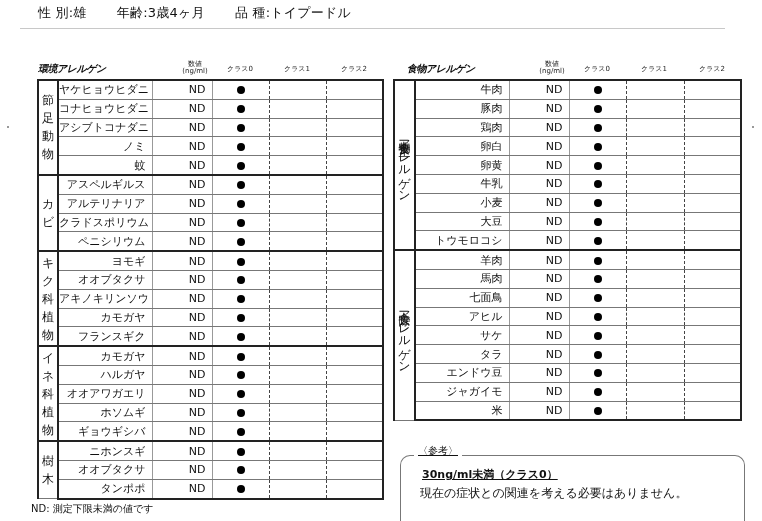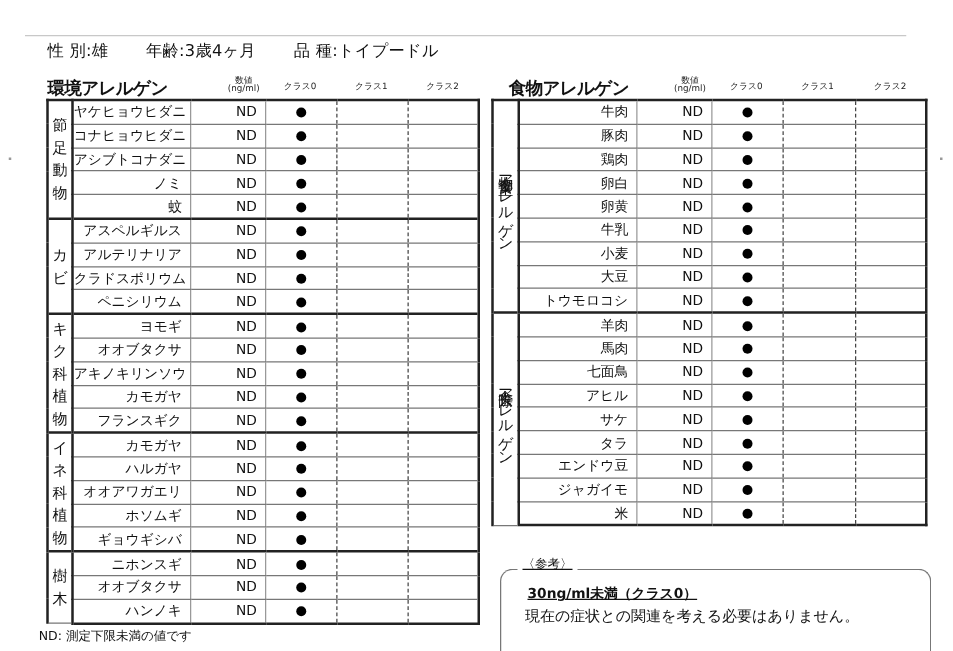--- a/index.html
+++ b/index.html
@@ -1,23 +1,23 @@
 <!DOCTYPE html>
 <html><head>
 <meta charset="utf-8">
 <style>
   html, body { margin:0; padding:0; background:#ffffff; }
   body { width:762px; height:521px; position:relative; overflow:hidden;
          font-family:"DejaVu Sans","Liberation Sans",sans-serif; color:#111; }
-  .header { position:absolute; left:38px; top:4px; font-size:13px; white-space:nowrap; letter-spacing:0.2px;margin-top:28px; }
+  .header { position:absolute; left:38px; top:4px; font-size:13px; white-space:nowrap; letter-spacing:0.2px; }
   .header span { margin-right:26px; }
   .header-rule { position:absolute; left:20px; top:28px; width:705px; height:1px; background:#c8c8c8; }
   .dot-mark { position:absolute; width:2px; height:2px; background:#999; }
 
-  .section-title { position:absolute; font-weight:bold; font-size:14px; letter-spacing:-0.5px; }
+  .section-title { position:absolute; font-weight:bold; font-size:10px; letter-spacing:-0.5px;font-style:italic; }
   .col-head { position:absolute; font-size:7px; text-align:center; color:#222; line-height:7px; }
 
   table.grid { position:absolute; border-collapse:collapse; table-layout:fixed; font-size:11px; }
   table.grid td { height:17.8px; padding:0; border-top:1px solid #777; border-bottom:1px solid #777; }
   table.grid tr.grp-start td { border-top:2px solid #222; }
   table.grid td.cat { border-left:2px solid #222; border-right:2px solid #222; text-align:center;
                       vertical-align:middle; font-size:12px; line-height:18px; padding:0 3px; }
   table.grid td.cat.vert { writing-mode:vertical-rl; text-orientation:upright; line-height:1; font-size:12px; letter-spacing:-1px; }
   table.grid td.name { text-align:right; padding-right:6px; border-right:1px solid #999; white-space:nowrap; }
   table.grid td.val { text-align:right; padding-right:6px; border-right:1px solid #999; }
@@ -225,21 +225,21 @@
         <td class="c2"></td>
       </tr>
       <tr>
         <td class="name">オオブタクサ</td>
         <td class="val">ND</td>
         <td class="c0"><span class="dot"></span></td>
         <td class="c1"></td>
         <td class="c2"></td>
       </tr>
       <tr class=" last">
-        <td class="name">ハンノキ</td>
+        <td class="name">タンポポ</td>
         <td class="val">ND</td>
         <td class="c0"><span class="dot"></span></td>
         <td class="c1"></td>
         <td class="c2"></td>
       </tr>
     </tbody>
 </table>
 
 <div class="section-title" style="left:407px;top:62px">食物アレルゲン</div>
 <div class="col-head" style="left:532px;top:61px;width:40px">

